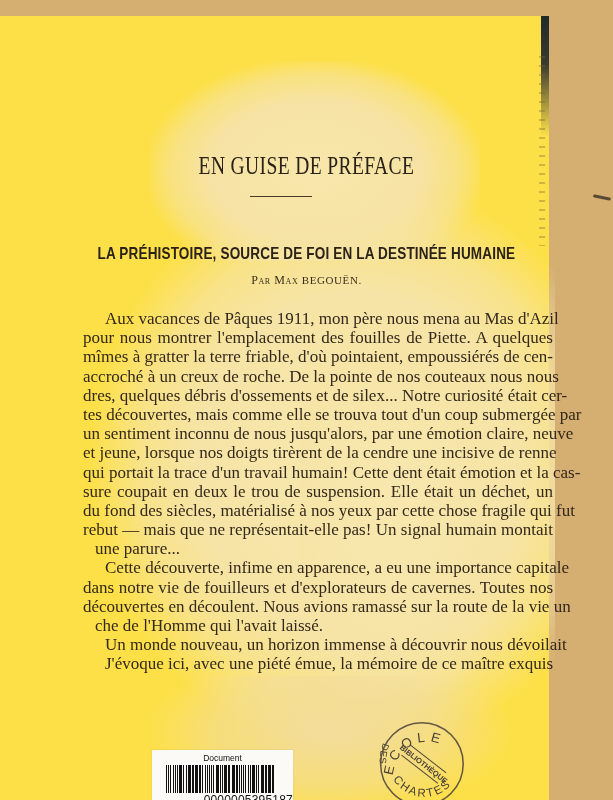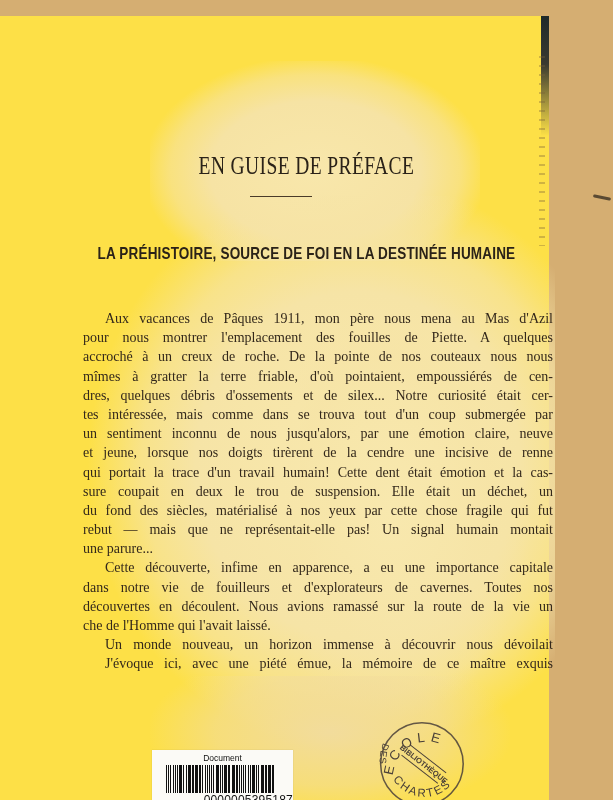--- a/index.html
+++ b/index.html
@@ -111,29 +111,29 @@
       left: 83px;
       top: 293px;
       width: 470px;
       margin: 0;
       padding: 0;
     }
     .line {
       display: block;
       height: 19.2px;
       line-height: 19.2px;
-      font-size: 14px;
+      font-size: 17px;
       white-space: nowrap;
       color: #33281b;
       text-align: justify;
       text-align-last: justify;
       font-family: Liberation Serif, serif;
     }
     .line.indent { padding-left: 22px; }
-    .line.last { text-align-last: left; }
+    .line.last { text-align-last: left; margin-left: 12px; }
 
     .stamp {
       position: absolute;
       left: 372px; top: 700px;
       width: 96px; height: 96px;
     }
 
     .barcode-label {
       position: absolute;
       left: 152px; top: 734px;
@@ -182,28 +182,32 @@
   <div class="glow glow-right"></div>
   <div class="glow glow-bottom"></div>
   <div class="corner-shadow"></div>
   <div class="edge-speck"></div>
   <div class="edge-mark"></div>
 
   <div class="title">EN GUISE DE PRÉFACE</div>
   <div class="rule"></div>
 
   <div class="subtitle">LA PRÉHISTOIRE, SOURCE DE FOI EN LA DESTINÉE HUMAINE</div>
+  <div class="byline">
+    <span class="sc">Par Max</span>
+    <span>BEGOUËN.</span>
+  </div>
 
   <div class="body-text" id="body-text">
       <span class="line indent">Aux vacances de Pâques 1911, mon père nous mena au Mas d'Azil</span>
       <span class="line">pour nous montrer l'emplacement des fouilles de Piette. A quelques</span>
+      <span class="line">mîmes à gratter la terre friable, d'où pointaient, empoussiérés de cen-</span>
       <span class="line">accroché à un creux de roche. De la pointe de nos couteaux nous nous</span>
-      <span class="line">mîmes à gratter la terre friable, d'où pointaient, empoussiérés de cen-</span>
       <span class="line">dres, quelques débris d'ossements et de silex... Notre curiosité était cer-</span>
-      <span class="line">tes intéressée, mais comme dans se trouva tout d'un coup submergée par</span>
+      <span class="line">tes découvertes, mais comme elle se trouva tout d'un coup submergée par</span>
       <span class="line">un sentiment inconnu de nous jusqu'alors, par une émotion claire, neuve</span>
       <span class="line">et jeune, lorsque nos doigts tirèrent de la cendre une incisive de renne</span>
       <span class="line">qui portait la trace d'un travail humain! Cette dent était émotion et la cas-</span>
       <span class="line">sure coupait en deux le trou de suspension. Elle était un déchet, un</span>
       <span class="line">du fond des siècles, matérialisé à nos yeux par cette chose fragile qui fut</span>
       <span class="line">rebut — mais que ne représentait-elle pas! Un signal humain montait</span>
       <span class="line last">une parure...</span>
       <span class="line indent">Cette découverte, infime en apparence, a eu une importance capitale</span>
       <span class="line">dans notre vie de fouilleurs et d'explorateurs de cavernes. Toutes nos</span>
       <span class="line">découvertes en découlent. Nous avions ramassé sur la route de la vie un</span>

